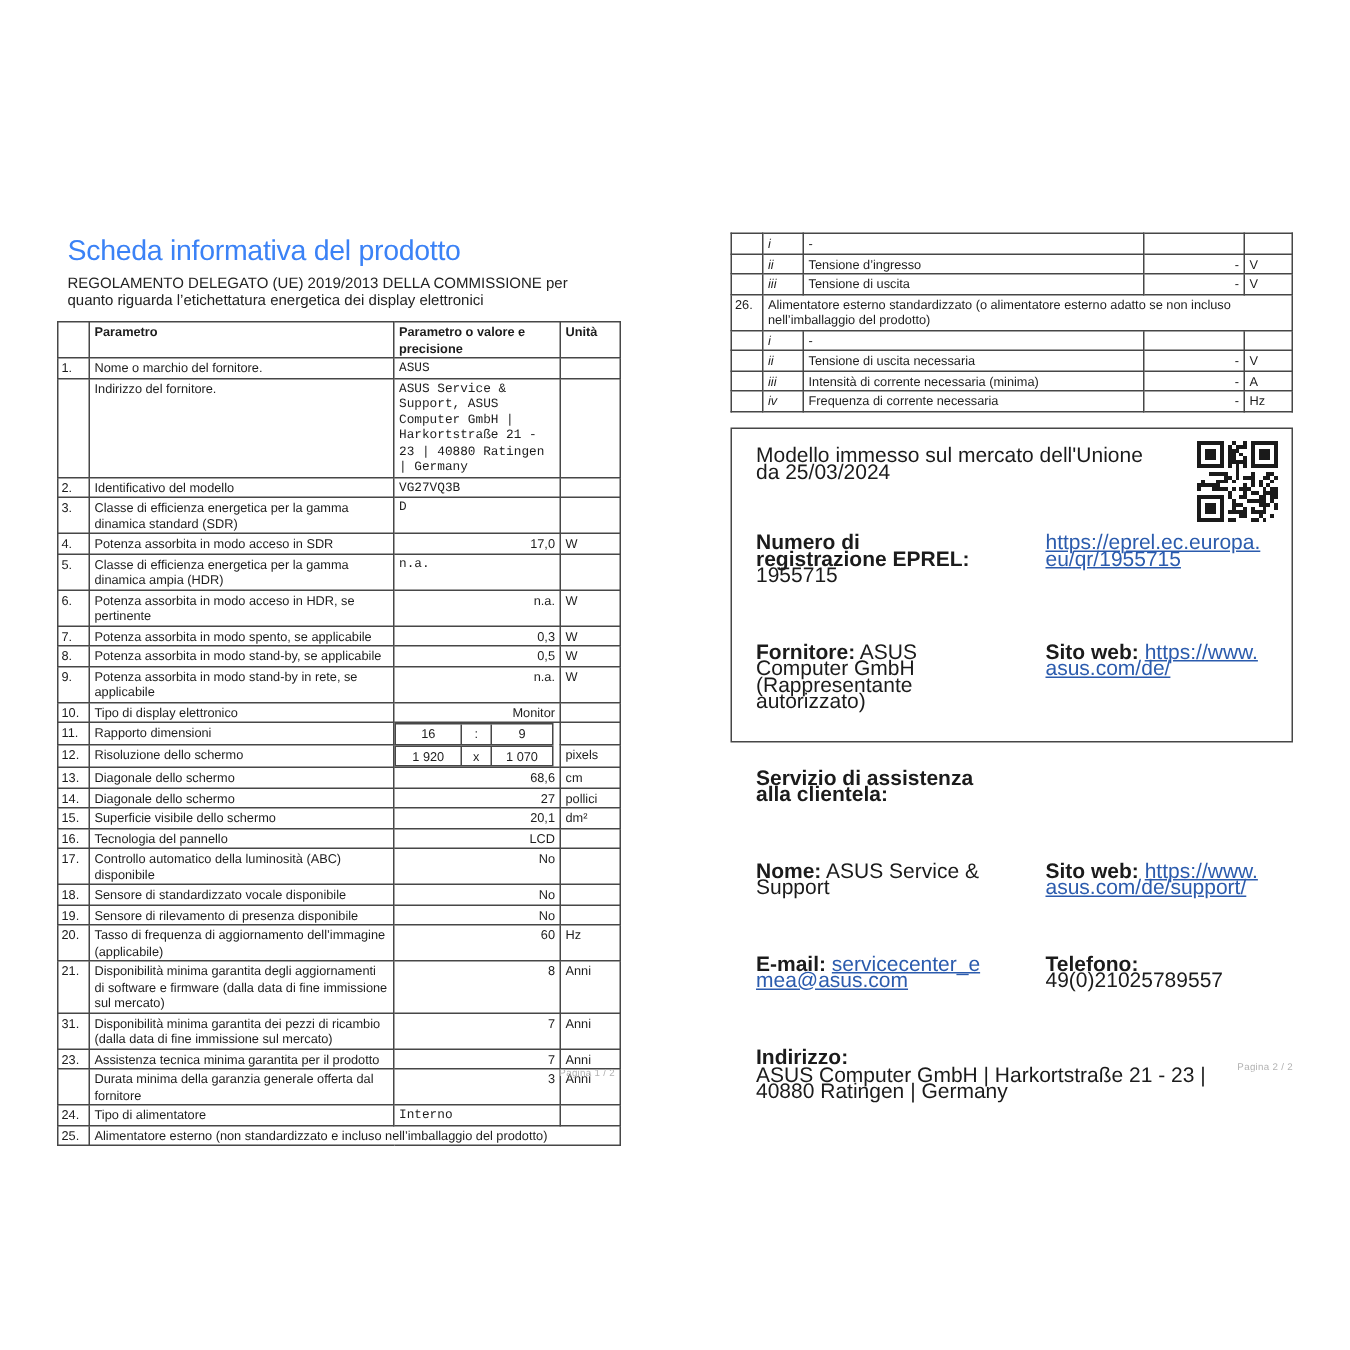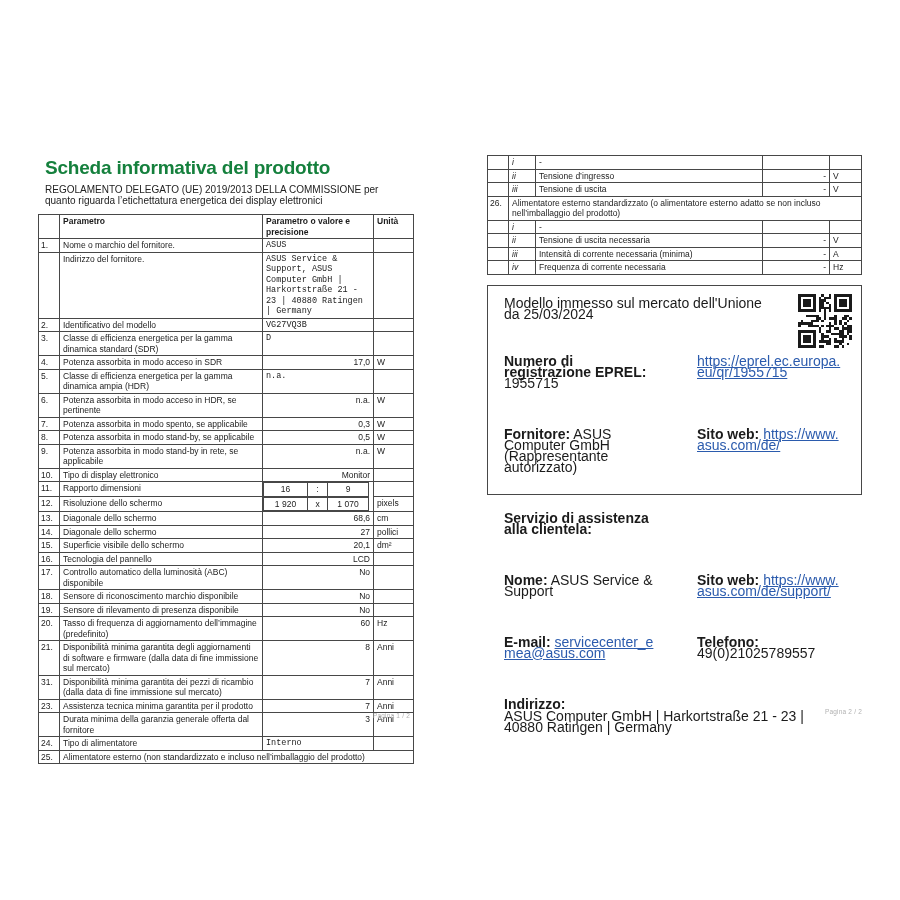--- a/index.html
+++ b/index.html
@@ -5,22 +5,22 @@
   html,body{margin:0;padding:0;}
   body{
     width:900px;height:900px;position:relative;background:#ffffff;
     font-family:"Liberation Sans",sans-serif;color:#1b1b1b;overflow:hidden;
   }
   .page{position:absolute;}
   #page1{left:38px;top:156px;width:374px;}
   #page2{left:487px;top:155px;width:375px;}
 
   h1.title{
-    margin:0 0 5px 7px;font-size:19px;line-height:23px;font-weight:bold;
-    color:#15803d;letter-spacing:-0.2px;
+    margin:0 0 5px 7px;font-size:19px;line-height:23px;font-weight:normal;
+    color:#3b82f6;letter-spacing:-0.2px;
   }
   .subtitle{margin:0 0 8px 7px;font-size:10px;line-height:11px;width:345px;color:#222;}
 
   table{border-collapse:collapse;width:100%;font-size:8.5px;color:#1c1c1c;table-layout:fixed;}
   td,th{border:1px solid #474747;padding:1px 3px;vertical-align:top;line-height:10.5px;word-wrap:break-word;}
   th{text-align:left;font-weight:bold;}
   
   .c-num{width:17px;padding-left:2px;padding-right:1px;}
   .c-param{width:196px;}
   .c-val{width:104px;}
@@ -188,33 +188,33 @@
           <td class="c-unit"></td>
         </tr>
         <tr>
           <td class="c-num">17.</td>
           <td class="c-param">Controllo automatico della luminosità (ABC) disponibile</td>
           <td class="c-val ar">No</td>
           <td class="c-unit"></td>
         </tr>
         <tr>
           <td class="c-num">18.</td>
-          <td class="c-param">Sensore di riconoscimento marchio disponibile</td>
+          <td class="c-param">Sensore di standardizzato vocale disponibile</td>
           <td class="c-val ar">No</td>
           <td class="c-unit"></td>
         </tr>
         <tr>
           <td class="c-num">19.</td>
           <td class="c-param">Sensore di rilevamento di presenza disponibile</td>
           <td class="c-val ar">No</td>
           <td class="c-unit"></td>
         </tr>
         <tr>
           <td class="c-num">20.</td>
-          <td class="c-param">Tasso di frequenza di aggiornamento dell’immagine (predefinito)</td>
+          <td class="c-param">Tasso di frequenza di aggiornamento dell’immagine (applicabile)</td>
           <td class="c-val ar">60</td>
           <td class="c-unit">Hz</td>
         </tr>
         <tr>
           <td class="c-num">21.</td>
           <td class="c-param">Disponibilità minima garantita degli aggiornamenti di software e firmware (dalla data di fine immissione sul mercato)</td>
           <td class="c-val ar">8</td>
           <td class="c-unit">Anni</td>
         </tr>
         <tr>

